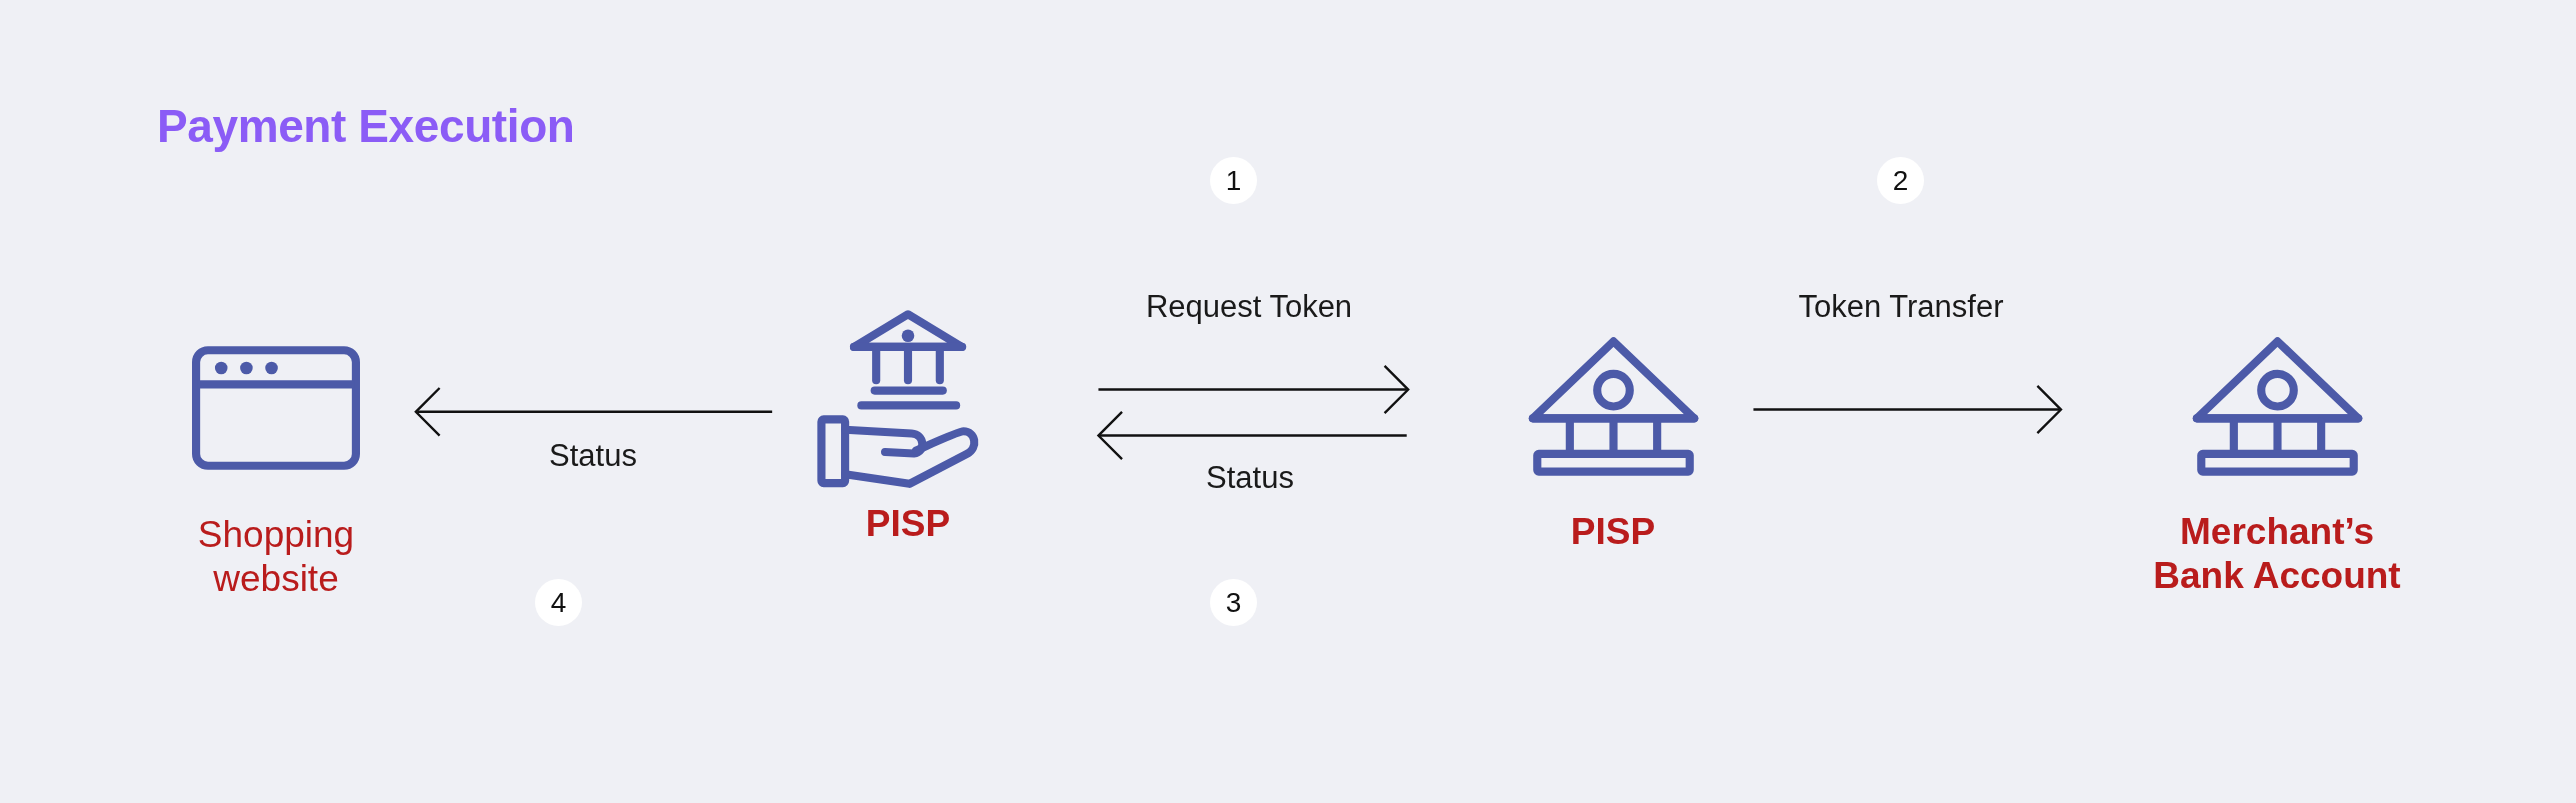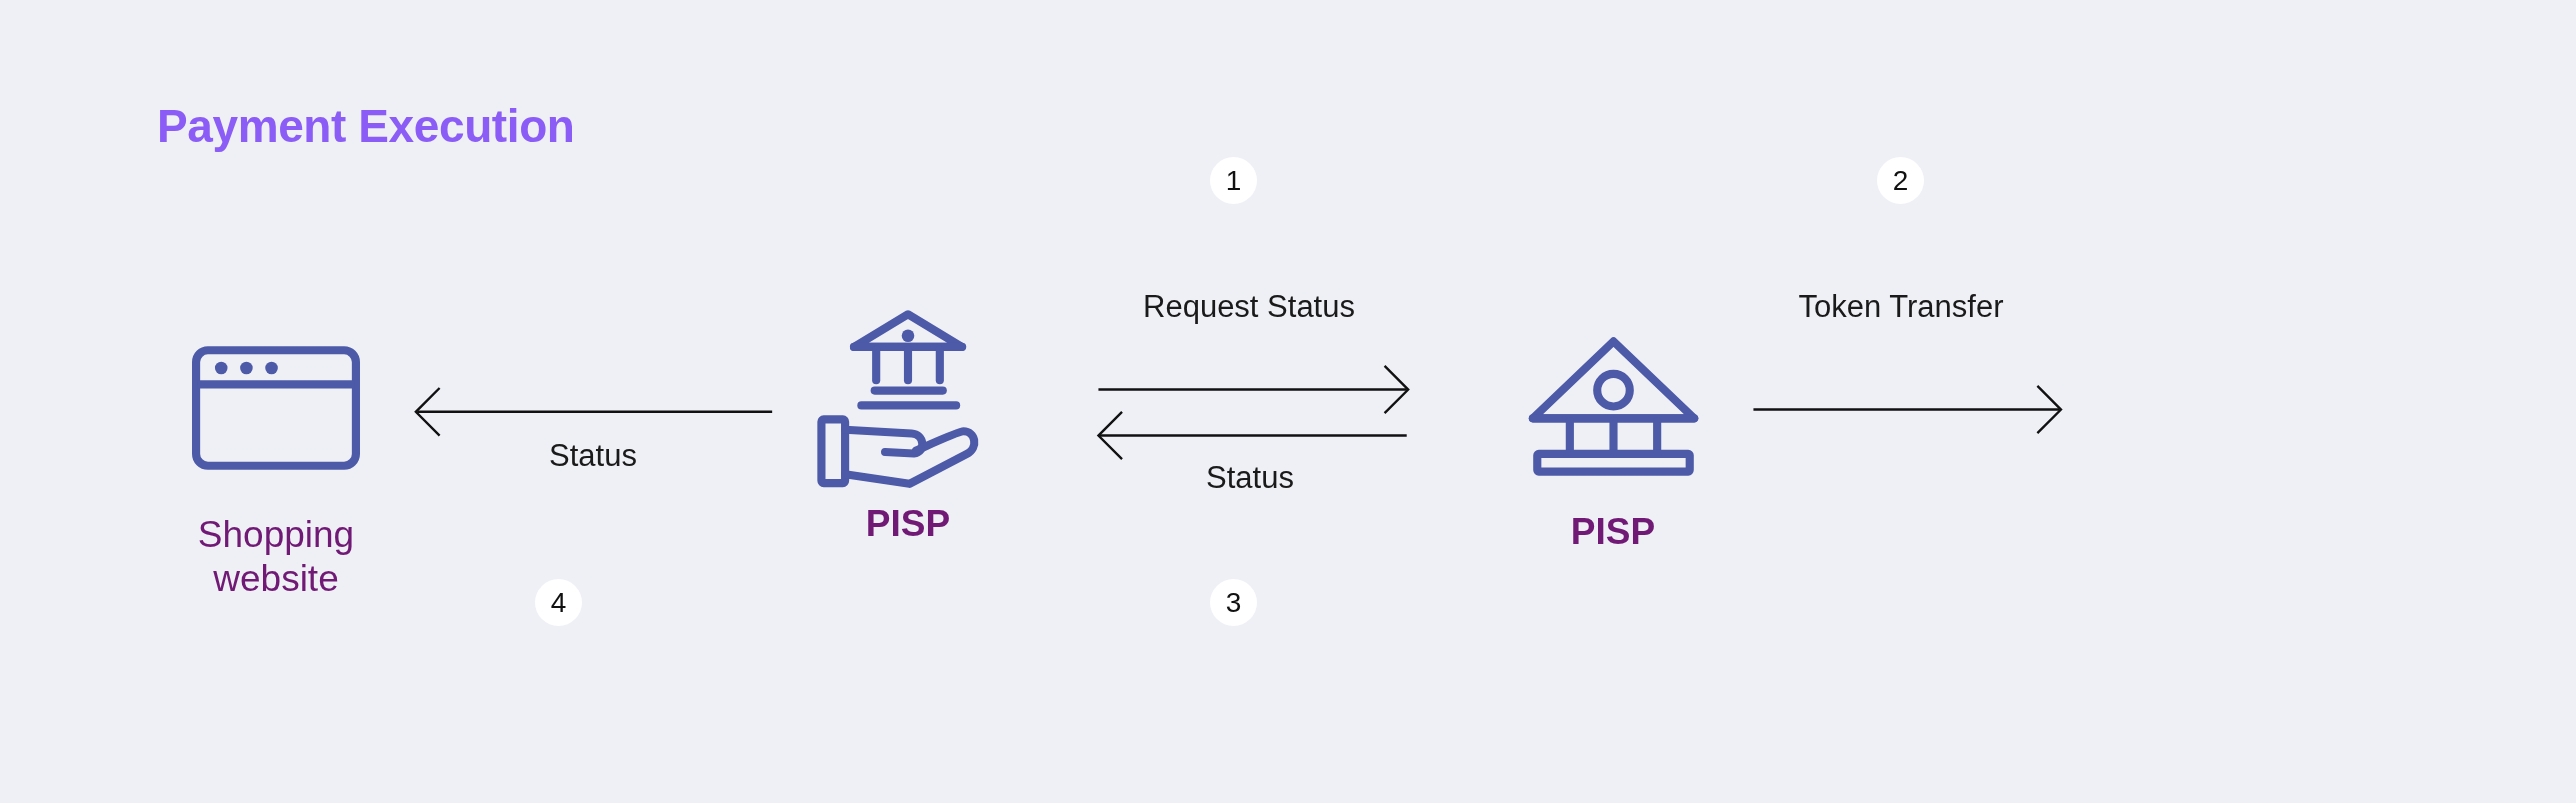--- a/index.html
+++ b/index.html
@@ -41,21 +41,21 @@
   .node-icon {
     height: 185px;
     display: flex;
     align-items: center;
     justify-content: center;
   }
   .node-label {
     margin-top: 13.4px;
     font-size: 37px;
     line-height: 1.18;
-    color: #701a75;
+    color: #b91c1c;
     font-weight: normal;
     white-space: pre-line;
   }
   .node-label.bold {
     font-weight: bold;
   }
 
   #node-shopping { left: 113px; top: 315px; }
   #node-pisp     { left: 745px; top: 304px; }
   #node-aspsp    { left: 1450px; top: 312px; }
@@ -159,34 +159,51 @@
           <line x1="66" y1="122" x2="66" y2="166"></line>
           <line x1="125" y1="122" x2="125" y2="166"></line>
           <line x1="184" y1="122" x2="184" y2="166"></line>
           <rect x="22" y="166" width="206" height="24" rx="2" ry="2"></rect>
         </g>
       </svg>
     </div>
     <div class="node-label bold">PISP</div>
   </div>
 
+  <div class="node" id="node-merchant">
+    <div class="node-icon">
+      <svg width="185" height="148" viewBox="0 0 250 200" aria-hidden="true">
+        <g stroke="#4c5aa8" stroke-width="11" fill="none" stroke-linecap="round" stroke-linejoin="round">
+          <path d="M16 118 L125 14 L234 118 Z"></path>
+          <line x1="16" y1="118" x2="234" y2="118"></line>
+          <circle cx="125" cy="80" r="22"></circle>
+          <line x1="66" y1="122" x2="66" y2="166"></line>
+          <line x1="125" y1="122" x2="125" y2="166"></line>
+          <line x1="184" y1="122" x2="184" y2="166"></line>
+          <rect x="22" y="166" width="206" height="24" rx="2" ry="2"></rect>
+        </g>
+      </svg>
+    </div>
+    <div class="node-label bold">Merchant’s
+Bank Account</div>
+  </div>
 
   <svg class="arrow-svg" style="left:401px; top:382px; width:386px; height:67px;" viewBox="0 0 520 90" width="386" height="67">
     <line class="arrow-line" x1="500" y1="40" x2="22" y2="40"></line>
     <polyline class="arrow-head" points="52,8 20,40 52,72"></polyline>
   </svg>
   <div class="edge-label" style="left:452px; top:438px; width:282px;">Status</div>
   <div class="step-badge" style="left:535px; top:579px;">
     <span>4</span>
   </div>
 
   <div class="step-badge" style="left:1210px; top:157px;">
     <span>1</span>
   </div>
-  <div class="edge-label" style="left:1093px; top:289px; width:312px;">Request Status</div>
+  <div class="edge-label" style="left:1093px; top:289px; width:312px;">Request Token</div>
   <svg class="arrow-svg" style="left:1090px; top:363px; width:334px; height:59px;" viewBox="0 0 450 80" width="334" height="59">
     <line class="arrow-line" x1="10" y1="36" x2="428" y2="36"></line>
     <polyline class="arrow-head" points="398,4 430,36 398,68"></polyline>
   </svg>
 
   <svg class="arrow-svg" style="left:1090px; top:409px; width:334px; height:59px;" viewBox="0 0 450 80" width="334" height="59">
     <line class="arrow-line" x1="428" y1="36" x2="12" y2="36"></line>
     <polyline class="arrow-head" points="42,4 10,36 42,68"></polyline>
   </svg>
   <div class="edge-label" style="left:1094px; top:460px; width:312px;">Status</div>

